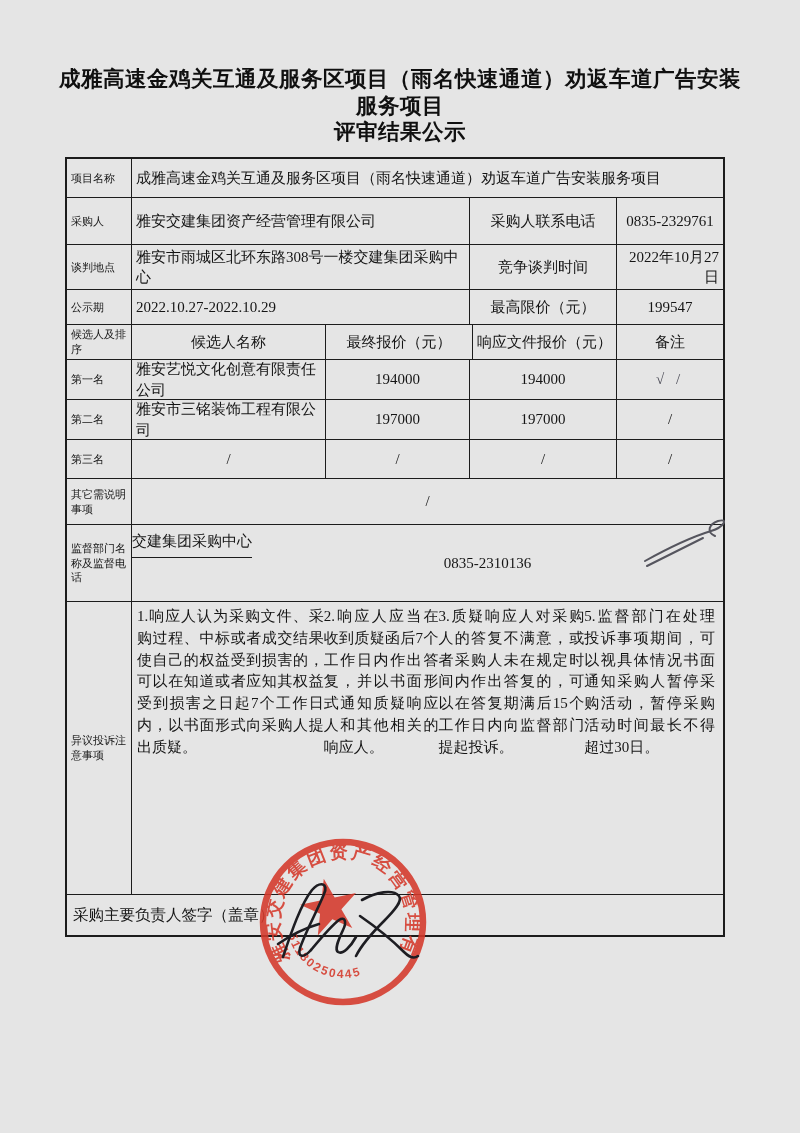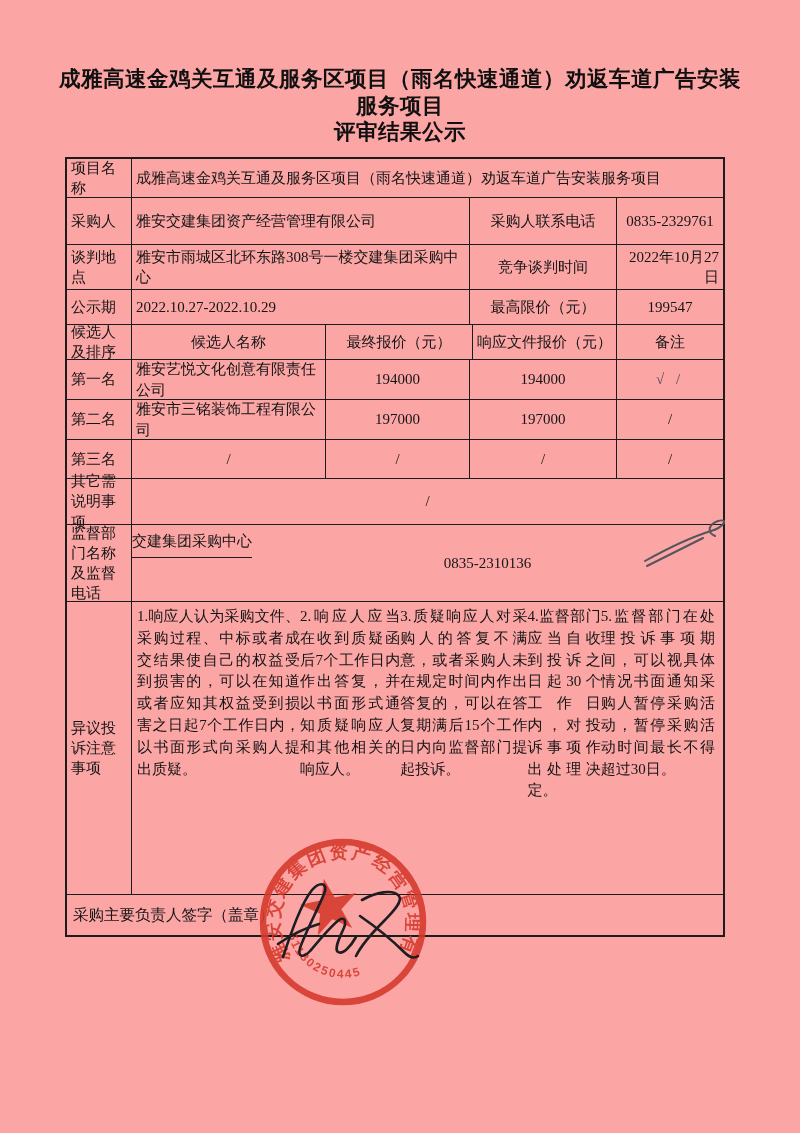--- a/index.html
+++ b/index.html
@@ -1,18 +1,18 @@
 <!DOCTYPE html>
 <html><head>
 <meta charset="utf-8">
 <style>
   html,body{margin:0;padding:0;background:#ffffff;}
   .page{
     position:relative;width:800px;height:1133px;margin:0 auto;
-    background:#fca5a5;overflow:hidden;
+    background:#e5e5e5;overflow:hidden;
     font-family:"Liberation Serif","DejaVu Serif",serif;
     color:#151515;
   }
   .title{
     position:absolute;top:66px;left:0;width:100%;
     text-align:center;font-family:"Liberation Sans","DejaVu Sans",sans-serif;
     font-weight:700;font-size:21.5px;line-height:26.5px;letter-spacing:.5px;color:#101010;
   }
   .doc-table{
     position:absolute;left:65px;top:157px;width:660px;height:780px;
@@ -20,21 +20,21 @@
     display:flex;flex-direction:column;font-size:15px;
   }
   .tr{display:flex;box-sizing:border-box;border-bottom:1.5px solid #1c1c1c;flex:0 0 auto;}
   .tr:last-child{border-bottom:none;}
   .td{
     box-sizing:border-box;border-right:1.5px solid #1c1c1c;
     display:flex;align-items:center;padding:2px 4px;line-height:1.35;
     word-break:break-all;
   }
   .td:last-child{border-right:none;text-align:right;}
-  .lab{width:65px;flex:0 0 65px;font-size:15px;padding-left:4px;}
+  .lab{width:65px;flex:0 0 65px;font-size:11px;padding-left:4px;}
   .wB{width:338px;flex:0 0 338px;}
   .wC{width:147px;flex:0 0 147px;}
   .wN{width:194px;flex:0 0 194px;}
   .wP{width:144px;flex:0 0 144px;}
   .grow{flex:1 1 auto;}
   .c{justify-content:center;text-align:center;}
   .sub{flex:1 1 auto;display:flex;}
   .subrow{box-sizing:border-box;display:flex;align-items:center;justify-content:center;text-align:center;}
   .subrow.first{border-bottom:1.5px solid #1c1c1c;height:33px;}
   .subrow.second{flex:1 1 auto;text-align:right;}
@@ -127,21 +127,20 @@
         <div class="subrow second">0835-2310136</div>
       </div>
     </div>
 
     <div class="tr" style="height:293px">
       <div class="td lab">异议投诉注意事项</div>
       <div class="objection-body">
         <p>1.响应人认为采购文件、采购过程、中标或者成交结果使自己的权益受到损害的，可以在知道或者应知其权益受到损害之日起7个工作日内，以书面形式向采购人提出质疑。</p>
         <p>2.响应人应当在收到质疑函后7个工作日内作出答复，并以书面形式通知质疑响应人和其他相关的响应人。</p>
         <p>3.质疑响应人对采购人的答复不满意，或者采购人未在规定时间内作出答复的，可以在答复期满后15个工作日内向监督部门提起投诉。</p>
-        <p>4.监督部门应当自收到投诉之日起30个工作日内，对投诉事项作出处理决定。</p>
         <p>5.监督部门在处理投诉事项期间，可以视具体情况书面通知采购人暂停采购活动，暂停采购活动时间最长不得超过30日。</p>
       </div>
     </div>
 
     <div class="tr sig-row" style="height:40px;flex:1 1 auto">
       <div class="td grow">采购主要负责人签字（盖章）</div>
     </div>
 
   </div>
 

